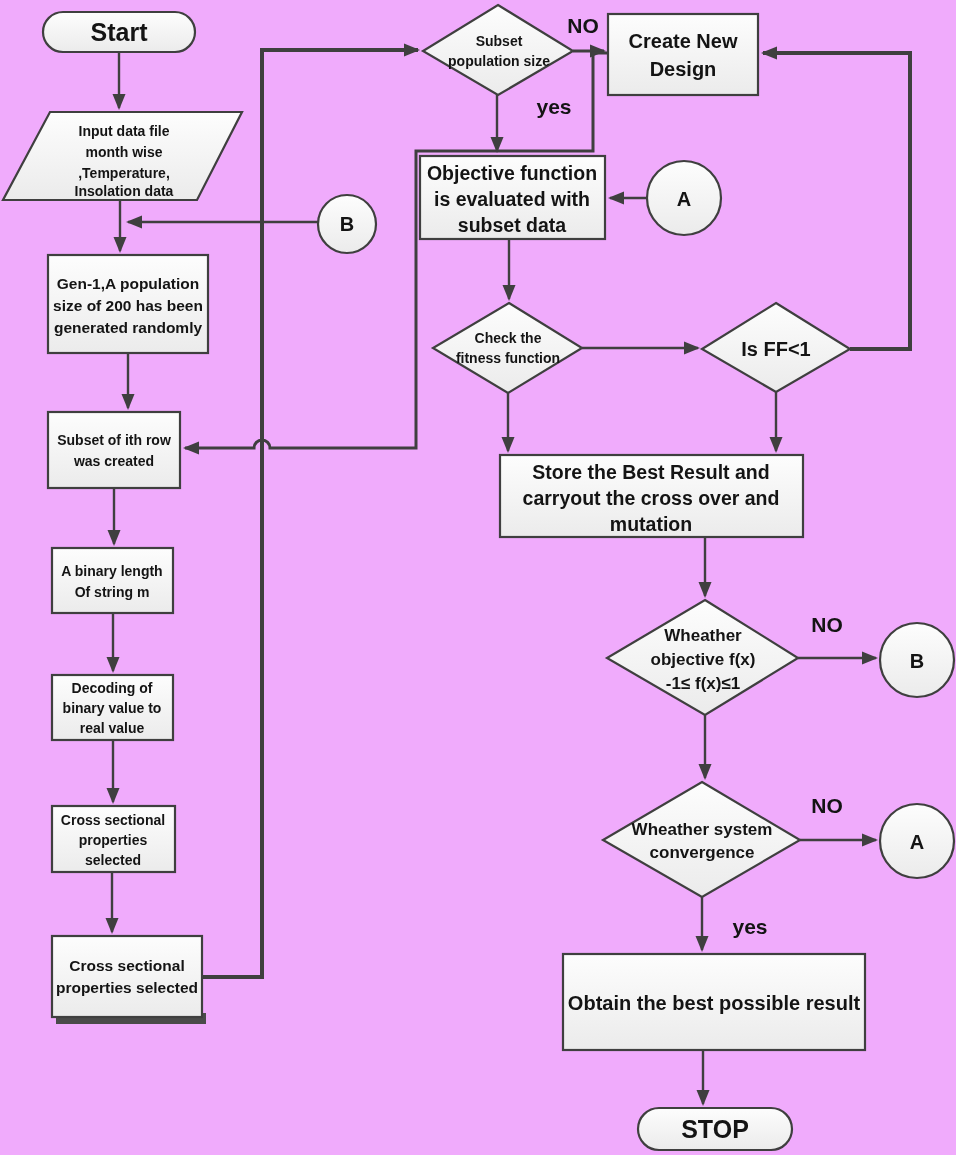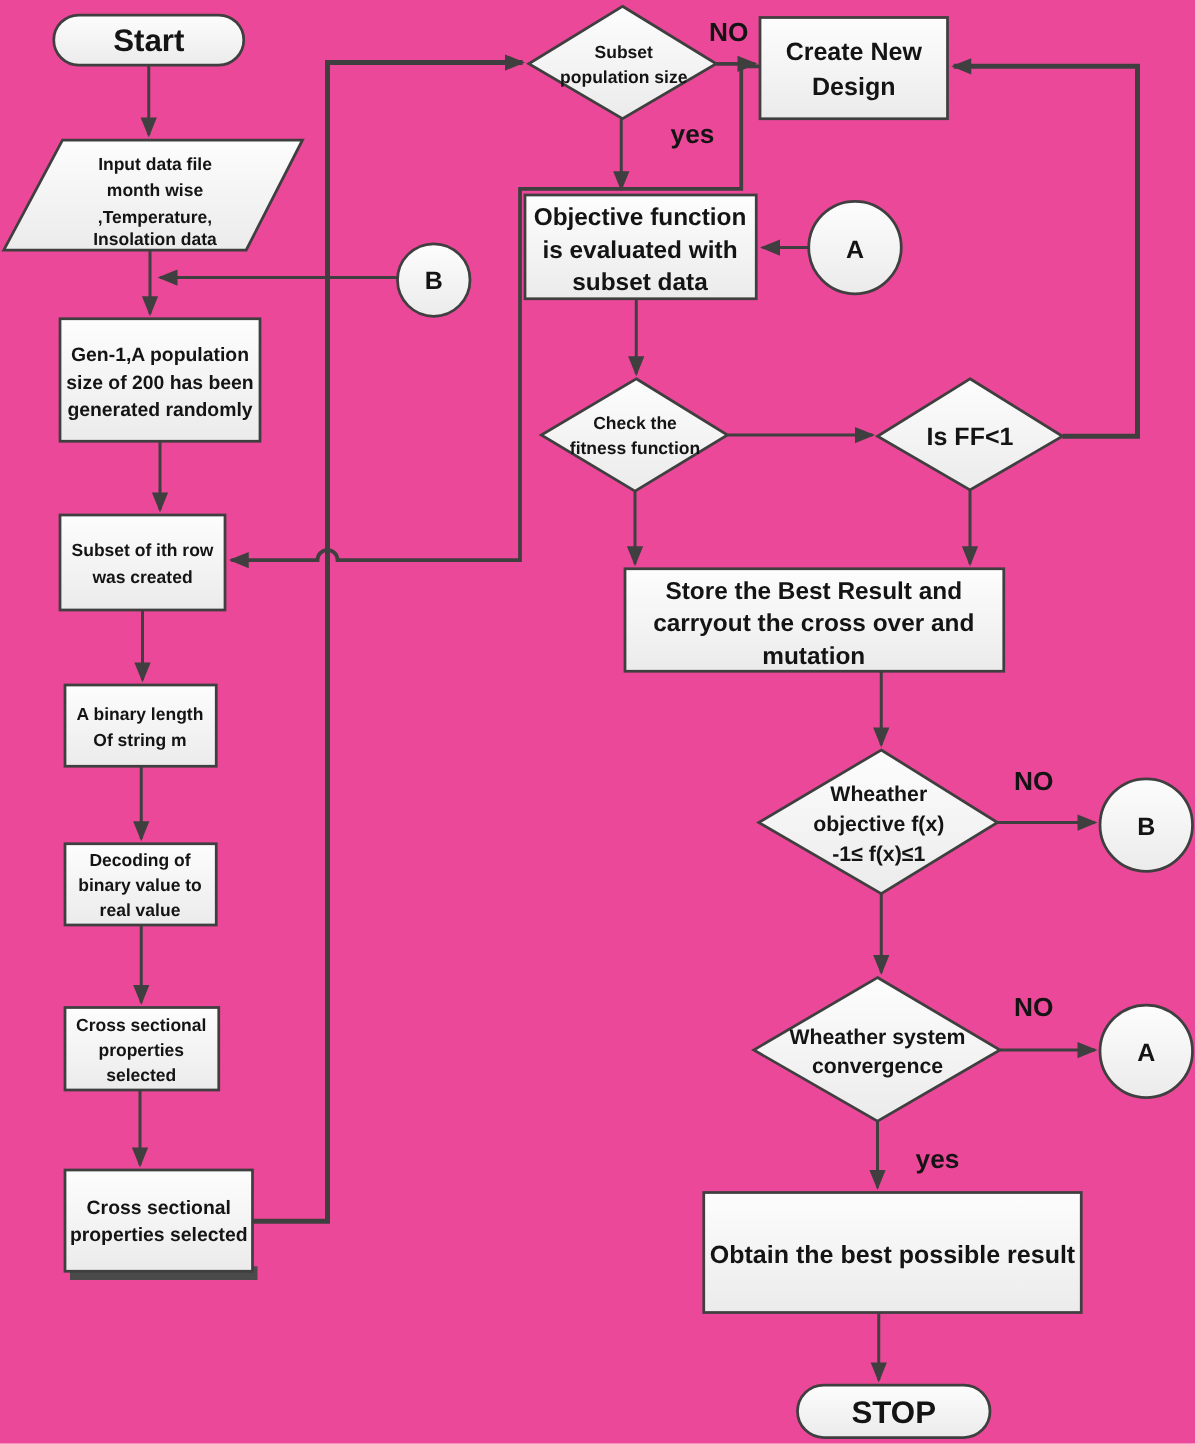--- a/index.html
+++ b/index.html
@@ -1,17 +1,17 @@
 <!DOCTYPE html>
 <html><head>
 <meta charset="utf-8">
 <style>
   html, body { margin: 0; padding: 0; background: #ffffff; }
   .canvas-wrap {
-    width: 956px; height: 1155px; position: relative; background: #ec4899;
+    width: 956px; height: 1155px; position: relative; background: #f0abfc;
     font-family: "Liberation Sans", sans-serif;
   }
   svg text {
     fill: #141414;
     font-family: "Liberation Sans", sans-serif;
     text-anchor: middle;
   }
   .shape { stroke: #3f3f3f; stroke-width: 2.2; fill: url(#shapeGrad); }
   .edge  { stroke: #3f3f3f; stroke-width: 2.4; fill: none; }
   .edge-thick { stroke: #3f3f3f; stroke-width: 4; fill: none; }

